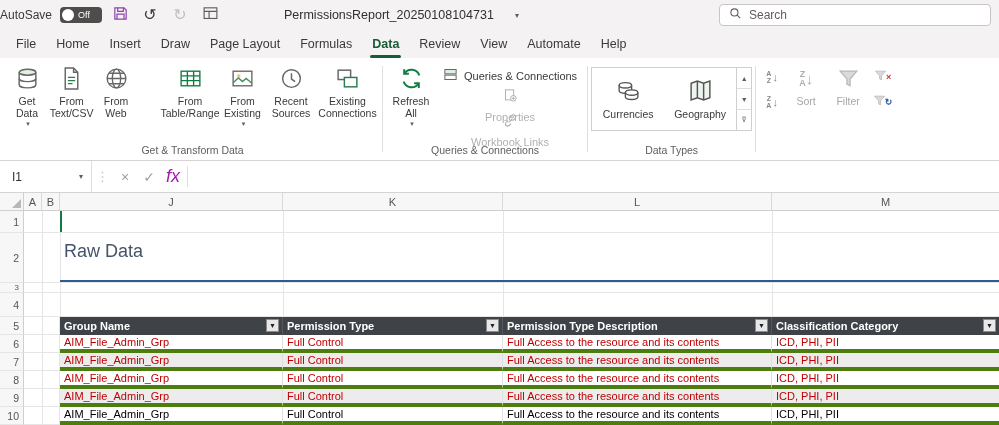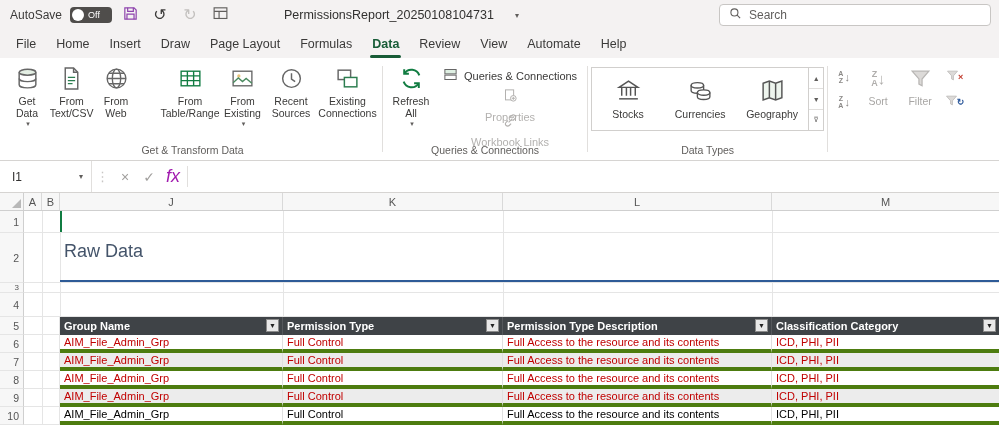--- a/index.html
+++ b/index.html
@@ -1,21 +1,21 @@
 <!DOCTYPE html>
 <html><head>
 <meta charset="utf-8">
 <style>
   * { margin:0; padding:0; box-sizing:border-box; }
   body { font-family:"Liberation Sans", sans-serif; background:#fff; }
   .app { position:relative; width:999px; height:425px; overflow:hidden; background:#fff; }
 
   
   .titlebar { height:30px; background:#f4f2f2; display:flex; align-items:center; position:relative; }
-  .qat { display:flex; align-items:center; gap:6px; padding-left:10px; }
+  .qat { display:flex; align-items:center; gap:6px; }
   .autosave-label { font-size:12px; color:#3b3a39; margin-right:2px; }
   .autosave-toggle { width:42px; height:16px; background:#4f4d4b; border-radius:4px; display:flex; align-items:center; cursor:pointer; }
   .autosave-knob { width:12px; height:12px; background:#fff; border-radius:50%; margin-left:2px; }
   .autosave-state { color:#fff; font-size:9px; margin-left:4px; }
   .qat-btn { background:none; border:none; width:24px; height:24px; display:flex; align-items:center; justify-content:center; cursor:pointer; }
   .qat-btn svg { width:17px; height:17px; }
   .qat-glyph { font-size:16px; color:#3b3a39; line-height:1; }
   .qat-glyph.disabled { color:#c3c1bf; }
   .title-center { position:absolute; left:284px; top:0; height:30px; display:flex; align-items:center; gap:21px; font-size:12.5px; color:#323130; cursor:pointer; }
   .title-chev { font-size:8px; color:#605e5c; }
@@ -283,28 +283,20 @@
       </div>
       <div class="rgroup-label">Queries &amp; Connections</div>
     </div>
 
     <div class="rdivider"></div>
 
     <div class="rgroup">
       <div class="rgroup-content">
         <div class="gallery">
           <button class="gal-item">
-            <span><svg viewBox="0 0 24 24" fill="none" stroke="#555" stroke-width="1.4">
-                  <path d="M3 9h18L12 3z"></path>
-                  <path d="M5.5 9v8M10 9v8M14 9v8M18.5 9v8"></path>
-                  <path d="M3 20h18"></path>
-                </svg></span>
-            <span>Stocks</span>
-          </button>
-          <button class="gal-item">
             <span><svg viewBox="0 0 24 24" fill="#fff" stroke="#555" stroke-width="1.3">
                   <ellipse cx="9" cy="7" rx="6" ry="2.6"></ellipse>
                   <path d="M3 7v5c0 1.4 2.7 2.6 6 2.6s6-1.2 6-2.6V7" fill="none"></path>
                   <ellipse cx="15" cy="14" rx="6" ry="2.6"></ellipse>
                   <path d="M9 14v4c0 1.4 2.7 2.6 6 2.6s6-1.2 6-2.6v-4" fill="none"></path>
                 </svg></span>
             <span>Currencies</span>
           </button>
           <button class="gal-item">
             <span><svg viewBox="0 0 24 24" fill="#eef5ee" stroke="#555" stroke-width="1.4">

